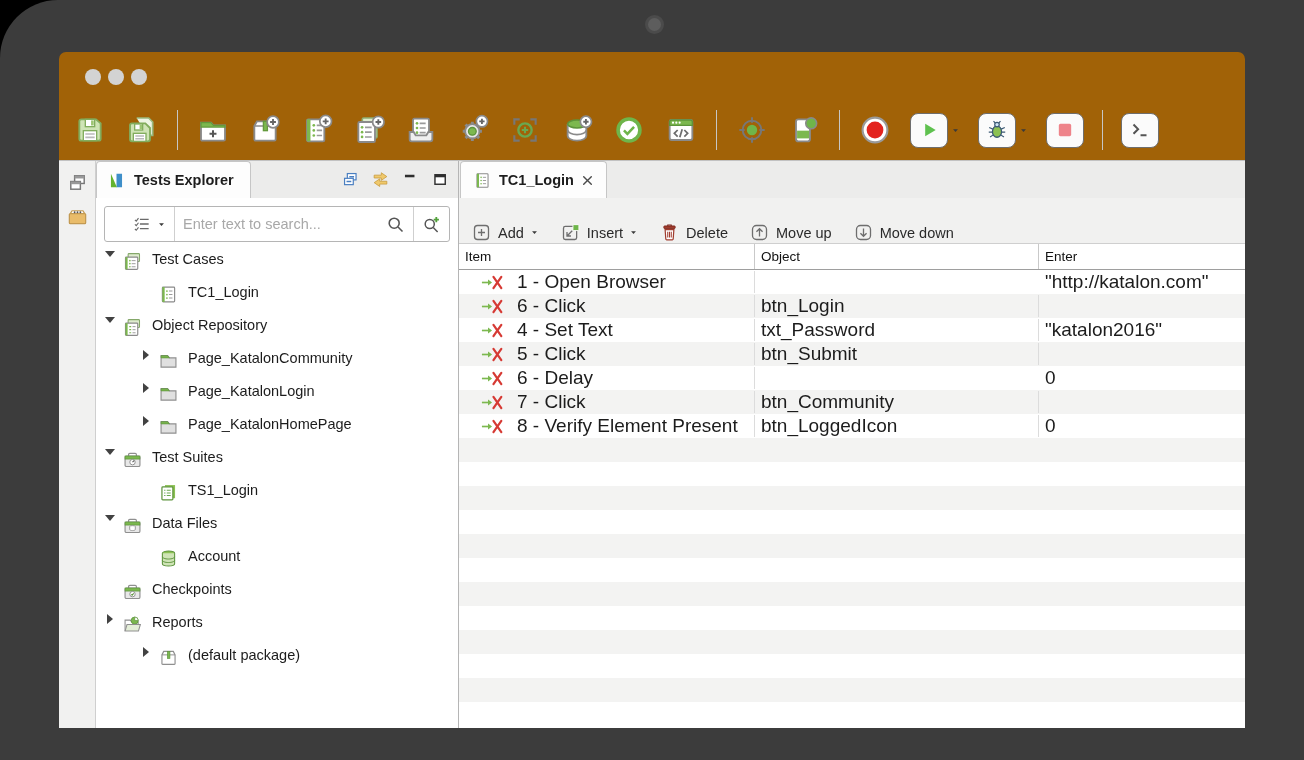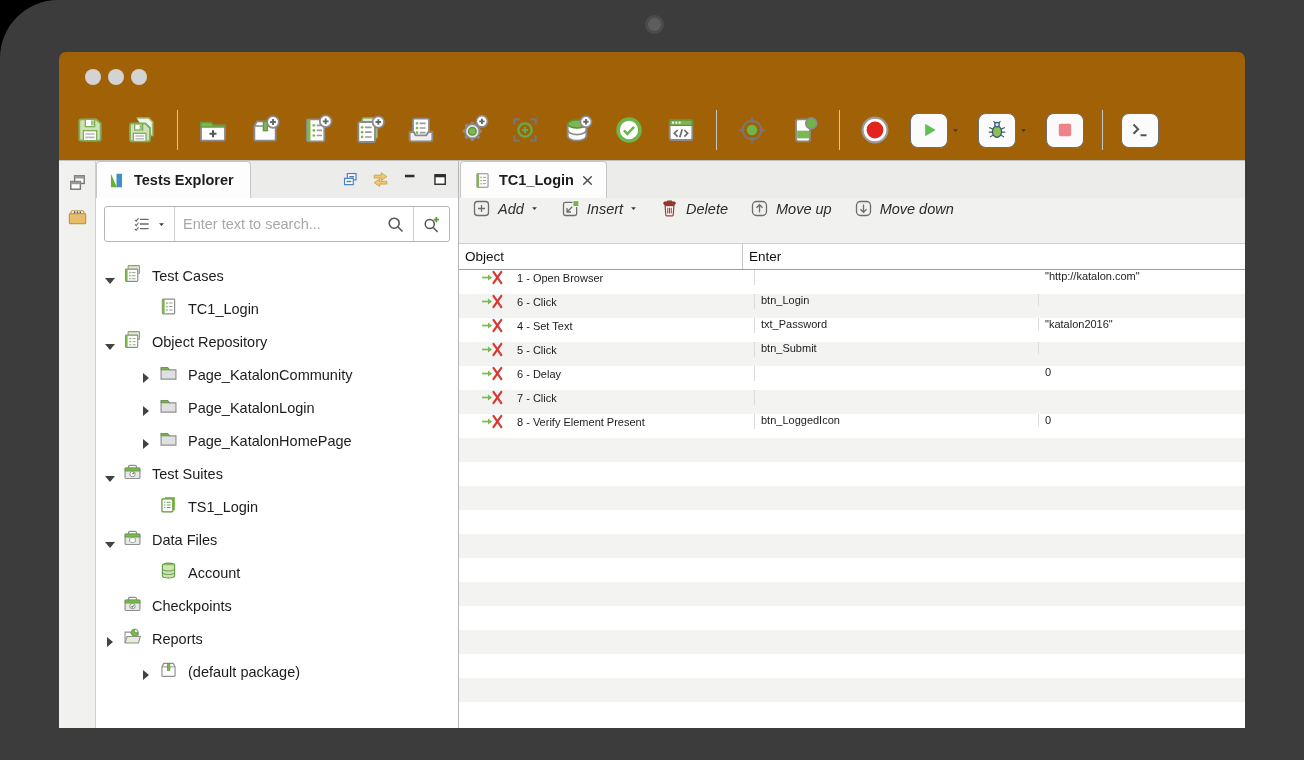--- a/index.html
+++ b/index.html
@@ -44,48 +44,48 @@
   .sb-filter .icn svg{width:20px;height:20px;display:block;}
   .sb-filter .caret svg{width:9px;height:9px;display:block;}
   .sb-div{width:1px;height:100%;background:#cfcfcf;}
   .sb-input{flex:1;border:none;outline:none;font-family:"Liberation Sans",sans-serif;
             font-size:14.5px;color:#333;padding:0 8px;min-width:0;background:transparent;}
   .sb-input::placeholder{color:#a8a8a8;}
   .sb-ic{padding:0 7px;display:flex;align-items:center;}
   .sb-ic svg{width:21px;height:21px;display:block;}
   
   .tree{flex:1;overflow:hidden;padding-top:5px;}
-  .trow{height:33px;display:flex;align-items:flex-end;font-size:14.5px;color:#1c1c1c;cursor:default;}
+  .trow{height:33px;display:flex;align-items:flex-start;font-size:14.5px;color:#1c1c1c;cursor:default;}
   .trow.d0{padding-left:8px;} .trow.d1{padding-left:44px;}
   .tarrow{width:12px;display:flex;justify-content:center;flex:none;}
   .ar-exp{width:0;height:0;border-left:5px solid transparent;border-right:5px solid transparent;border-top:6.5px solid #424242;}
   .ar-col{width:0;height:0;border-top:5px solid transparent;border-bottom:5px solid transparent;border-left:6.5px solid #424242;}
   .trow .icn{margin:0 9px 0 6px;flex:none;}
   .trow .icn svg{width:21px;height:21px;display:block;}
   
   .editor{flex:1;display:flex;flex-direction:column;background:#fff;min-width:0;}
   .etabs{height:37px;background:#ececeb;display:flex;align-items:stretch;flex:none;}
   .etab{background:#fdfdfd;border:1px solid #c6c6c6;border-bottom:none;border-radius:4px 4px 0 0;
         display:flex;align-items:center;gap:7px;padding:0 12px;margin-left:1px;}
   .etab .icn svg{width:19px;height:19px;display:block;}
   .etab-label{font-size:14.5px;font-weight:700;color:#1d1d1d;}
   .etab .close svg{width:13px;height:13px;display:block;}
-  .etoolbar{height:45px;display:flex;align-items:flex-start;gap:21px;padding:0 12px;background:#f1f1f0;
-            border-bottom:1px solid #cfcfcf;flex:none;font-style:italic;}
+  .etoolbar{height:45px;display:flex;align-items:flex-end;gap:21px;padding:0 12px;background:#f1f1f0;
+            border-bottom:1px solid #cfcfcf;flex:none;}
   .ebtn{display:flex;align-items:center;gap:6px;font-size:14.5px;color:#2a2a2a;cursor:default;}
   .ebtn .icn svg{width:21px;height:21px;display:block;}
   .ebtn .caret svg{width:9px;height:9px;display:block;}
   
   .tbl{flex:1;display:flex;flex-direction:column;min-height:0;}
   .thead{display:flex;height:25px;align-items:stretch;border-bottom:1px solid #9e9e9e;background:#fff;
          font-size:13.5px;color:#111;flex:none;}
   .th{display:flex;align-items:center;padding-left:6px;border-right:1px solid #c9c9c9;box-sizing:border-box;}
   .c1{width:296px;flex:none;} .c2{width:284px;flex:none;} .c3{flex:1;border-right:none;}
   .tbody{flex:1;overflow:hidden;}
-  .trw{display:flex;height:24px;align-items:flex-start;font-size:11px;color:#1c1c1c;}
+  .trw{display:flex;height:24px;align-items:center;font-size:19px;color:#1c1c1c;}
   .trw:nth-child(even){background:#f3f3f2;}
   .td{display:flex;align-items:center;padding-left:6px;border-right:1px solid #dcdcdc;
       box-sizing:border-box;overflow:hidden;white-space:nowrap;}
   .td.c1{padding-left:22px;gap:12px;}
   .td.c3{border-right:none;}
   .stepic svg{width:24px;height:15px;display:block;}
   .icn{display:inline-flex;}
 </style>
 </head>
 <body>
@@ -664,20 +664,21 @@
                 <svg viewBox="0 0 24 24">
                   <rect x="4" y="4" width="16" height="16" rx="4.5" fill="none" stroke="#6e6e6e" stroke-width="1.5"></rect>
                   <path d="M12 7.5V16M8.5 12.8l3.5 3.5 3.5-3.5" fill="none" stroke="#6e6e6e" stroke-width="1.5"></path>
                 </svg>
               </span>
               <span>Move down</span>
             </div>
           </div>
         <div class="tbl">
           <div class="thead">
+            <div class="th c1">Item</div>
             <div class="th c2">Object</div>
             <div class="th c3">Enter</div>
           </div>
           <div class="tbody" id="tbody">
               <div class="trw">
                 <div class="td c1">
                   <span class="stepic icn">
                     <svg viewBox="0 0 26 16">
                       <path d="M1 8h8" stroke="#7cb84f" stroke-width="1.8"></path>
                       <path d="M7.6 4.8L12 8l-4.4 3.2z" fill="#7cb84f"></path>
@@ -769,20 +770,23 @@
                 <div class="td c1">
                   <span class="stepic icn">
                     <svg viewBox="0 0 26 16">
                       <path d="M1 8h8" stroke="#7cb84f" stroke-width="1.8"></path>
                       <path d="M7.6 4.8L12 8l-4.4 3.2z" fill="#7cb84f"></path>
                       <path d="M13.5 2l8.5 12M22 2L13.5 14" stroke="#d63a34" stroke-width="2.4" stroke-linecap="round"></path>
                     </svg>
                   </span>
                   <span>7 - Click</span>
                 </div>
+                <div class="td c2">
+                  <span>btn_Community</span>
+                </div>
                 <div class="td c3">
                   <span></span>
                 </div>
               </div>
               <div class="trw">
                 <div class="td c1">
                   <span class="stepic icn">
                     <svg viewBox="0 0 26 16">
                       <path d="M1 8h8" stroke="#7cb84f" stroke-width="1.8"></path>
                       <path d="M7.6 4.8L12 8l-4.4 3.2z" fill="#7cb84f"></path>

